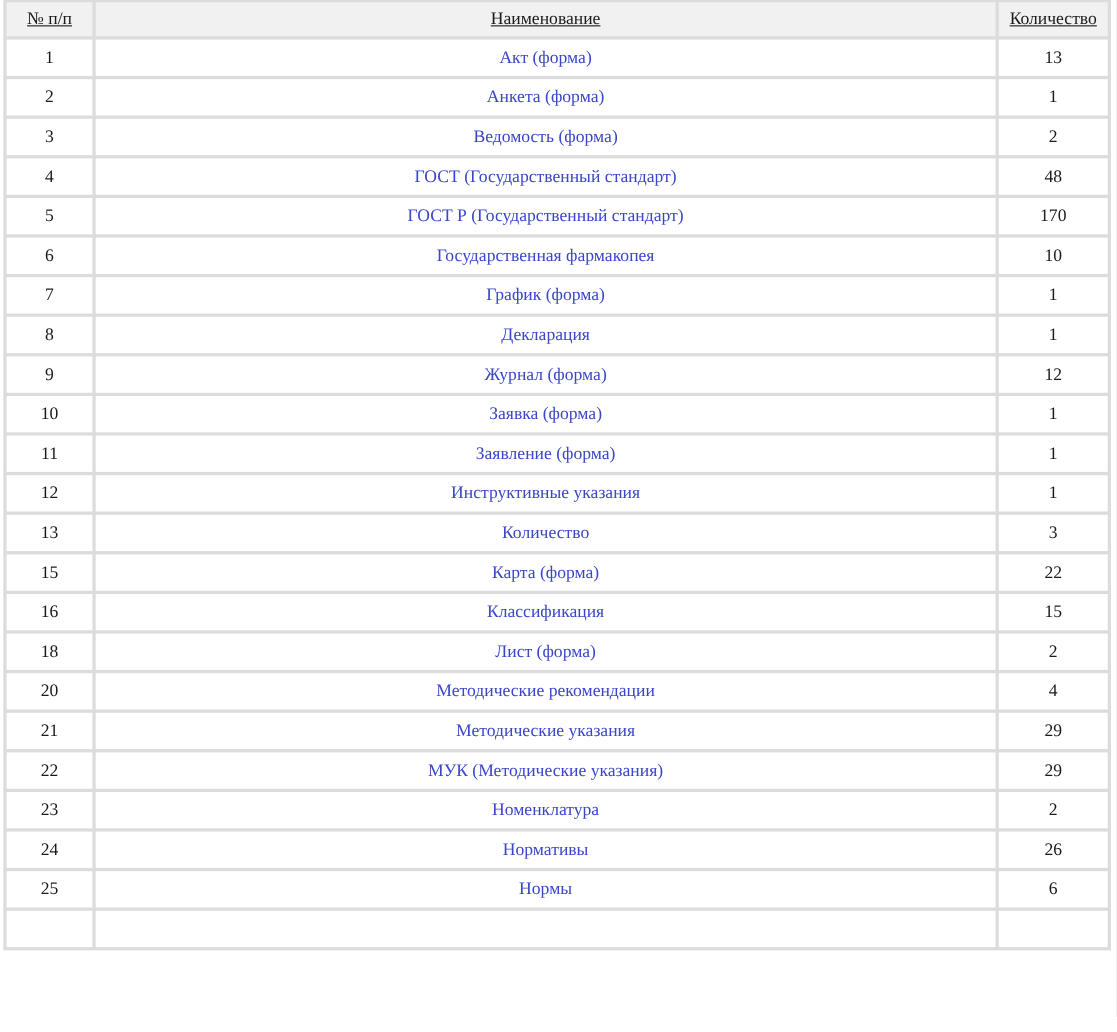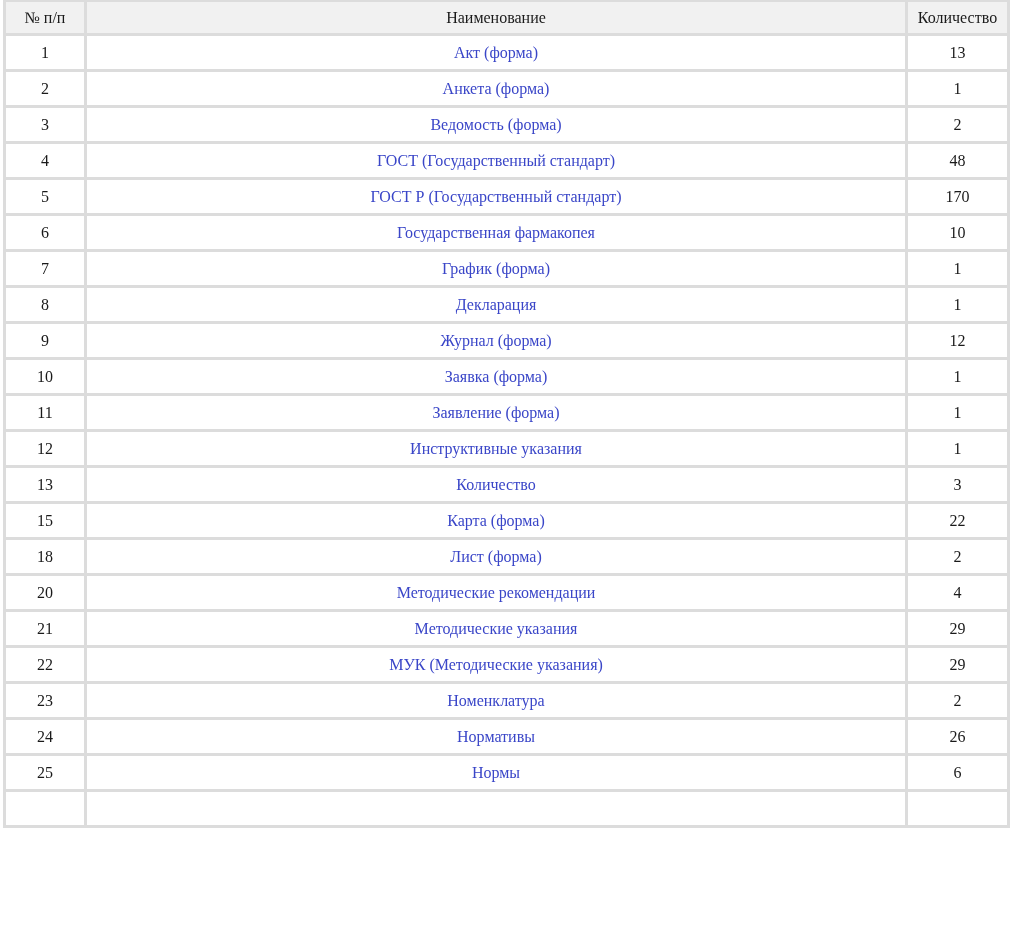--- a/index.html
+++ b/index.html
@@ -31,20 +31,21 @@
     text-align:center;
     vertical-align:middle;
     padding:0;
     font-weight:normal;
     overflow:hidden;
     white-space:nowrap;
   }
   table.doc-table thead th{
     background:var(--header-bg);
     height:31px;
+    text-decoration:underline;
   }
   table.doc-table tbody td{
     height:33px;
   }
   col.c-num{width:78px;}
   col.c-name{width:818px;}
   col.c-count{width:99px;}
   a.doc-link{
     color:var(--link);
     text-decoration:none;
@@ -146,20 +147,25 @@
     <td>3</td>
   </tr>
 
 
   <tr>
     <td>15</td>
     <td><a class="doc-link" href="#">Карта (форма)</a></td>
     <td>22</td>
   </tr>
 
+  <tr>
+    <td>16</td>
+    <td><a class="doc-link" href="#">Классификация</a></td>
+    <td>15</td>
+  </tr>
 
 
   <tr>
     <td>18</td>
     <td><a class="doc-link" href="#">Лист (форма)</a></td>
     <td>2</td>
   </tr>
 
 
   <tr>

